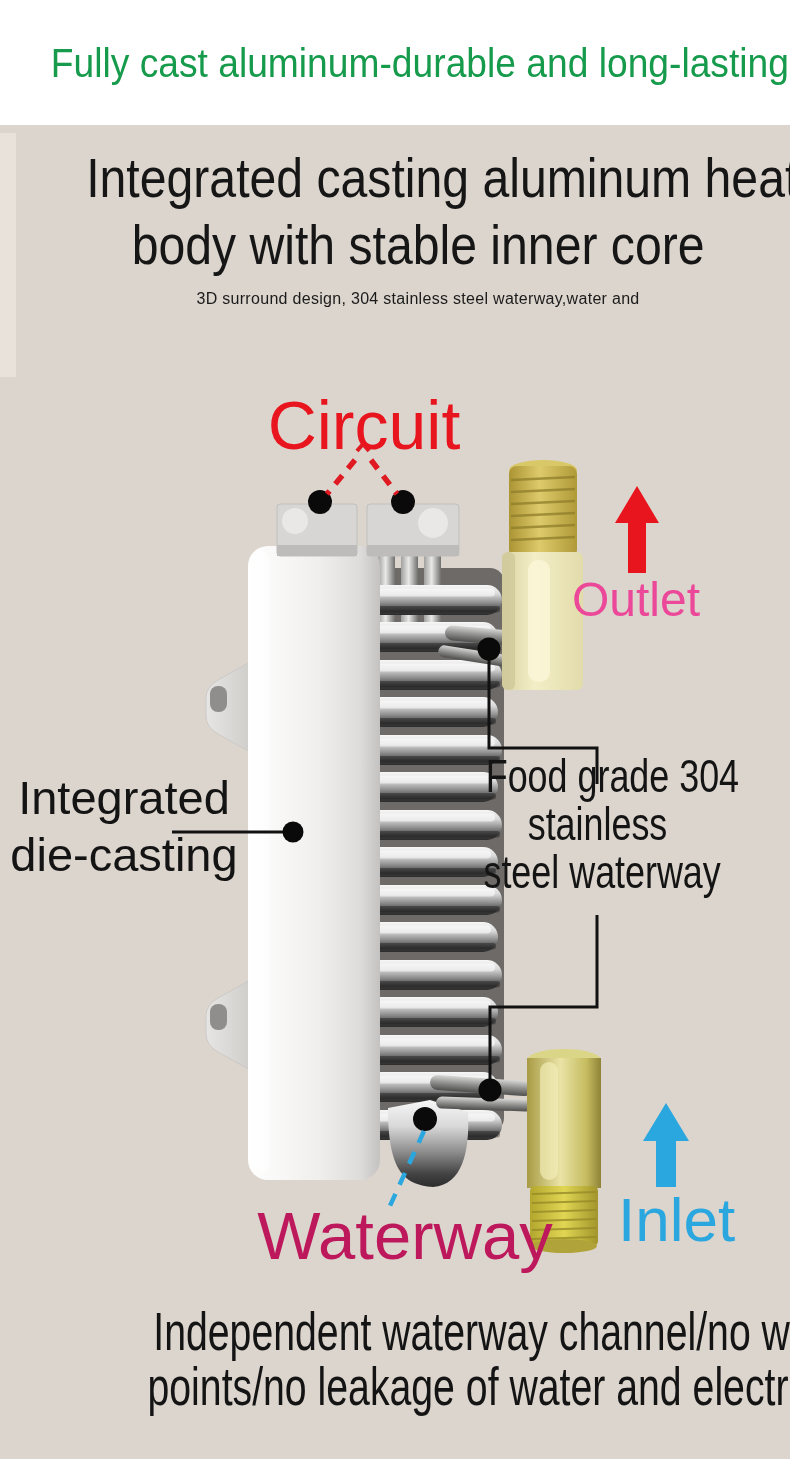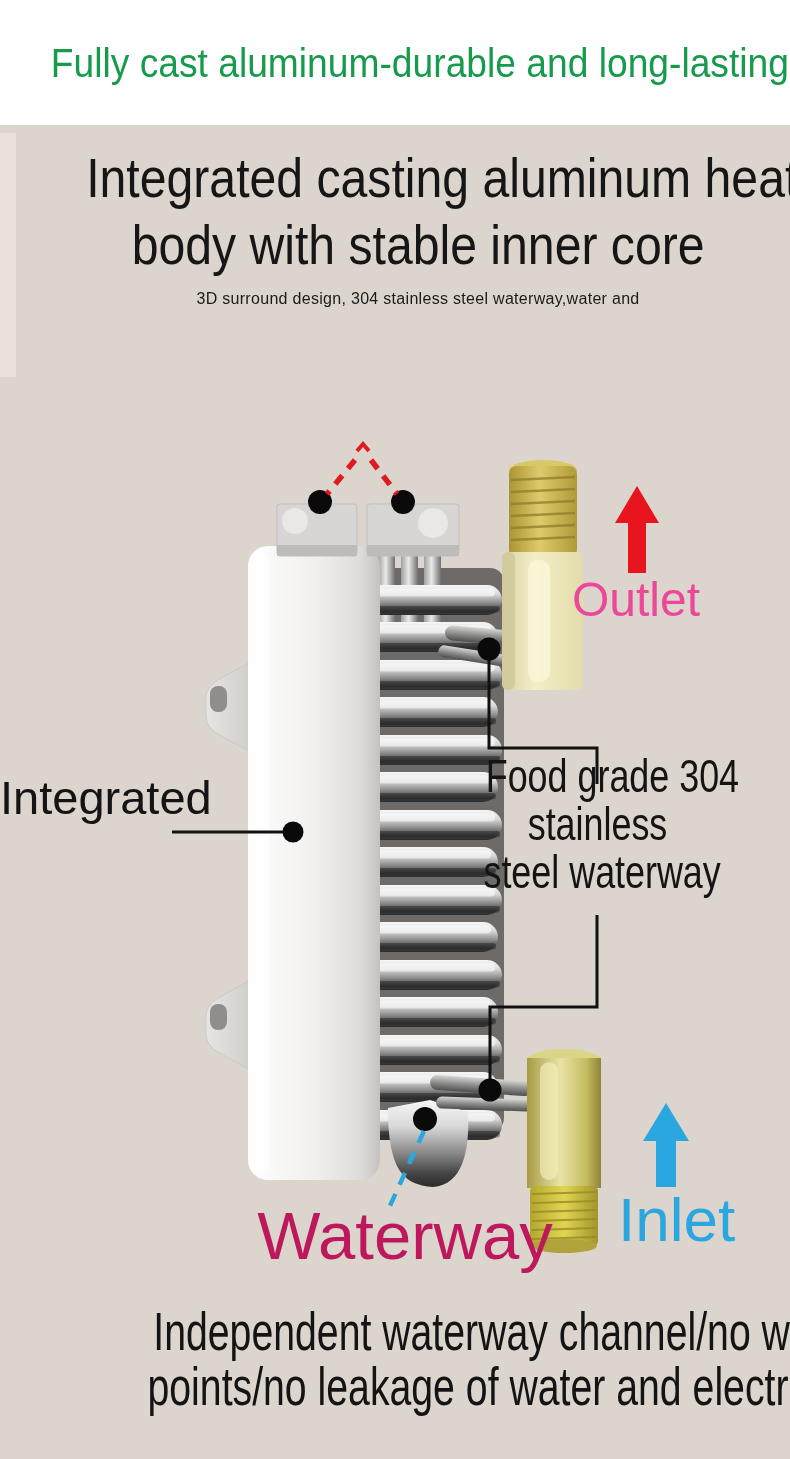--- a/index.html
+++ b/index.html
@@ -15,21 +15,21 @@
   .center{text-align:center;width:100%;left:0;padding-left:23px;}
   .squeeze{display:inline-block;white-space:nowrap;}
   .tagline{top:40px;font-size:40px;line-height:46px;color:#169a4b;}
   .tagline .squeeze{transform:scaleX(.93);}
   .title{top:144px;font-size:56px;line-height:67px;color:#161616;}
   .title .squeeze{transform:scaleX(.86);}
   .subtitle{top:283px;font-size:16px;line-height:31px;color:#1b1b1b;letter-spacing:.3px;}
   .lbl{white-space:nowrap;}
   .lbl-circuit{left:254px;top:386px;width:220px;text-align:center;font-size:68px;color:#e8151f;}
   .lbl-outlet{left:572px;top:572px;width:150px;font-size:48px;color:#ec4899;}
-  .lbl-diecast{left:0;top:769px;width:204px;text-align:center;font-size:47px;line-height:57px;color:#141414;}
+  .lbl-diecast{left:0;top:769px;width:248px;text-align:center;font-size:47px;line-height:57px;color:#141414;}
   .lbl-foodgrade{left:450px;top:752px;width:295px;text-align:center;font-size:46px;line-height:48px;color:#141414;}
   .lbl-foodgrade .squeeze{transform:scaleX(.78);}
   .lbl-waterway{left:240px;top:1197px;width:330px;text-align:center;font-size:67px;color:#be185d;}
   .lbl-inlet{left:618px;top:1184px;width:120px;font-size:62px;color:#2ba7e0;}
   .footer{top:1304px;font-size:53px;line-height:55px;color:#141414;}
   .footer .squeeze{transform:scaleX(.74);}
   svg.art{position:absolute;left:0;top:0;pointer-events:none;}
 </style>
 </head>
 <body>
@@ -213,25 +213,27 @@
 
   <div class="abs center title">
     <span class="squeeze">Integrated casting aluminum heating</span><br>
     <span class="squeeze">body with stable inner core</span>
   </div>
 
   <div class="abs center subtitle">
     <span>3D surround design, 304 stainless steel waterway,water and</span><br>
   </div>
 
+  <div class="abs lbl lbl-circuit">Circuit</div>
 
   <div class="abs lbl lbl-outlet">Outlet</div>
 
   <div class="abs lbl lbl-diecast">
     <span>Integrated</span><br>
+    <span>die-casting</span>
   </div>
 
   <div class="abs lbl lbl-foodgrade">
     <span class="squeeze">Food grade 304</span><br>
     <span class="squeeze">stainless</span><br>
     <span class="squeeze">steel waterway</span>
   </div>
 
   <div class="abs lbl lbl-waterway">Waterway</div>
 

